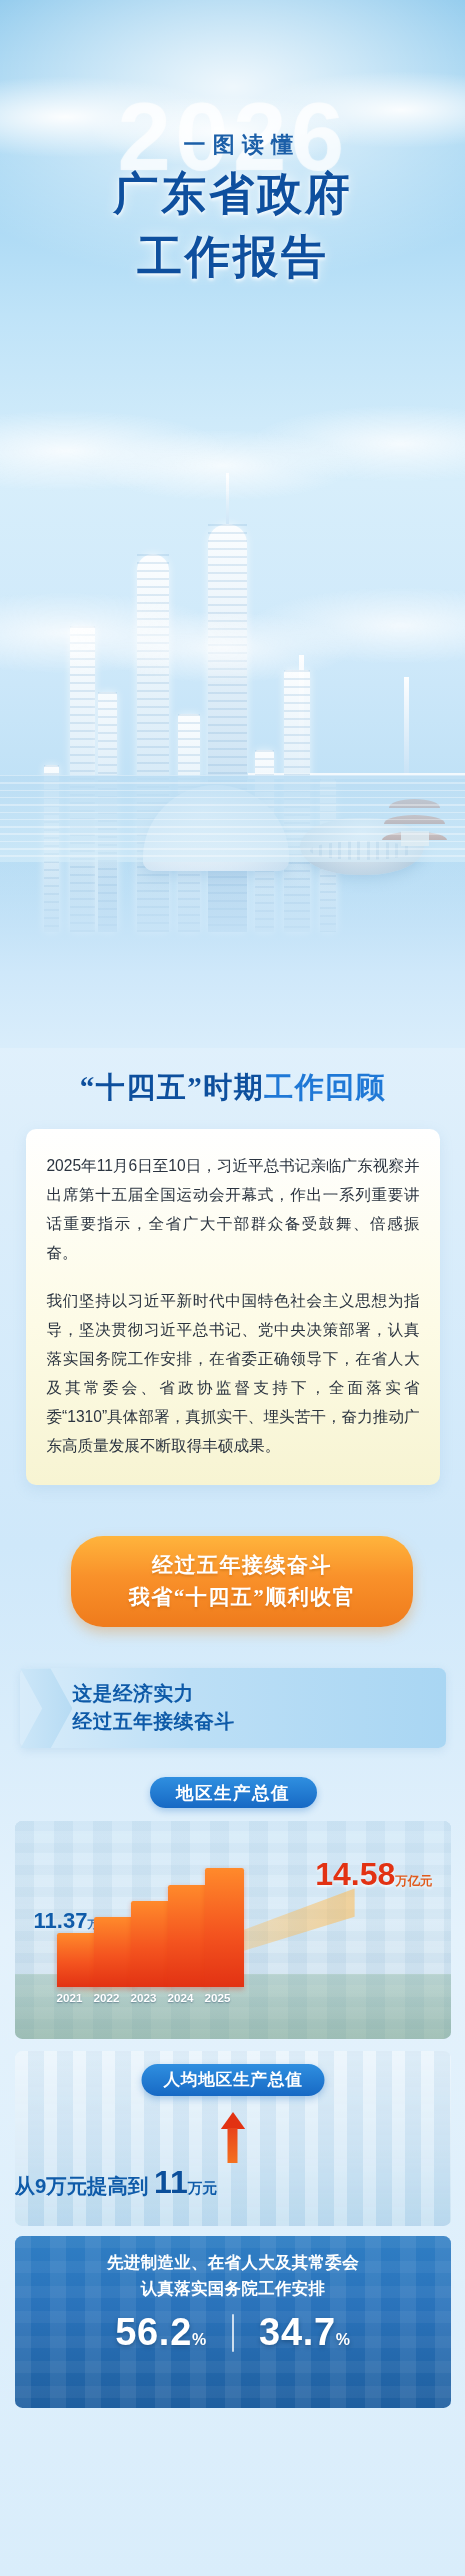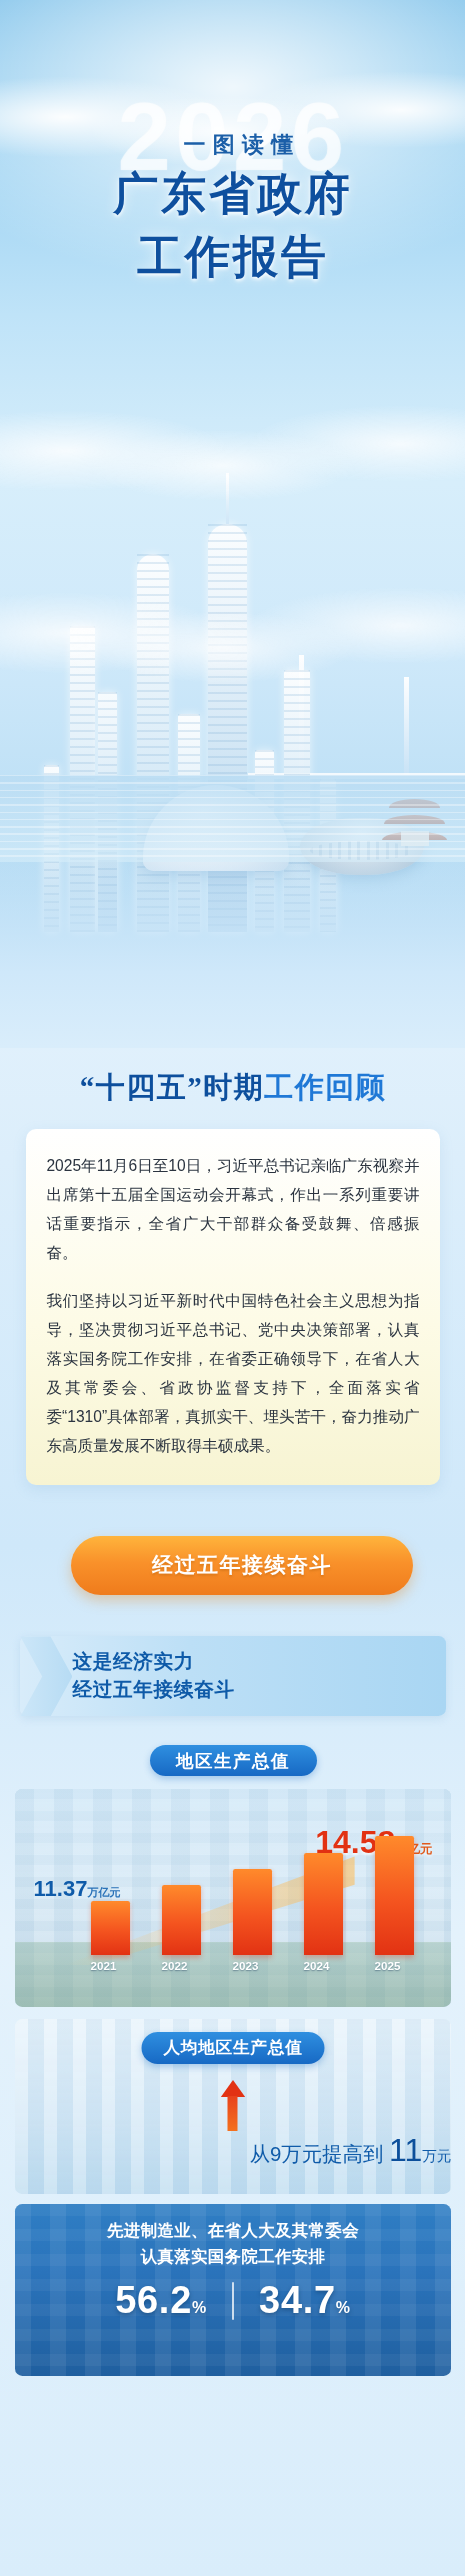--- a/index.html
+++ b/index.html
@@ -261,21 +261,21 @@
   }
   .arrow-up .shaft {
     position: absolute; left: 0; bottom: 0; width: 291px; height: 109px;
     background: linear-gradient(90deg, rgba(255,201,120,.0), rgba(255,186,80,.55));
     clip-path: polygon(0 100%, 100% 0, 100% 26%, 10% 100%);
   }
   .bars {
     position: absolute; left: 42px; bottom: 35px; right: 29px; height: 153px;
     display: flex; align-items: flex-end; gap: 19px;
   }
-  .bar-item { width: 18px; text-align: center; margin-left: 34px; }
+  .bar-item { width: 18px; text-align: center; }
   .bar {
     width: 39px;
     background: linear-gradient(180deg, #ff8a2b 0%, #f4541f 55%, #e23213 100%);
     border-radius: 2.2px 2.2px 0 0;
     box-shadow: 0 2.2px 5.8px rgba(226,50,19,.3);
   }
   .bar-label {
     margin-top: 4.4px; font-size: 11.6px; color: #ffffff; font-weight: bold;
     text-shadow: 0 0.7px 1.5px rgba(60,90,115,.6);
   }
@@ -320,22 +320,22 @@
   }
   .redarrow .head {
     position:absolute; top:0; left:0; width:25px; height:17.5px;
     background: #e23213; clip-path: polygon(50% 0, 100% 100%, 0 100%);
   }
   .redarrow .stem {
     position:absolute; top:16px; left:7.3px; width:10.2px; height:35px;
     background: linear-gradient(180deg,#e8431c,#f4711f);
   }
   .percap-line {
-    position:absolute; left:0; right:0; bottom: 25px; text-align:right;
-    color:#0f5ba9; font-weight:normal; font-size: 20.4px;
+    position:absolute; left:0; right:0; bottom: 25px; text-align:left;
+    color:#0f5ba9; font-weight:bold; font-size: 20.4px;
   }
   .percap-line .big { color:#0c4f9b; font-size: 32px; }
   .percap-line .unit { font-size: 14.6px; }
 
   
   .bottom {
     position: relative;
     margin: 10.2px 14.6px 0 14.6px;
     height: 172px;
     border-radius: 7.3px;
@@ -414,20 +414,21 @@
     <div class="card">
       <p>2025年11月6日至10日，习近平总书记亲临广东视察并出席第十五届全国运动会开幕式，作出一系列重要讲话重要指示，全省广大干部群众备受鼓舞、倍感振奋。</p>
       <p>我们坚持以习近平新时代中国特色社会主义思想为指导，坚决贯彻习近平总书记、党中央决策部署，认真落实国务院工作安排，在省委正确领导下，在省人大及其常委会、省政协监督支持下，全面落实省委“1310”具体部署，真抓实干、埋头苦干，奋力推动广东高质量发展不断取得丰硕成果。</p>
     </div>
 
     <div class="ribbon-wrap">
       <div class="ribbon">
         <div class="tail l"></div>
         <div class="tail r"></div>
         <div class="ribbon-line">经过五年接续奋斗</div>
+        <div class="ribbon-line">我省“十四五”顺利收官</div>
       </div>
     </div>
 
     <div class="banner">
       <div class="chev"></div>
       <div>
         <div class="btxt">这是经济实力</div>
         <div class="btxt">经过五年接续奋斗</div>
       </div>
     </div>

